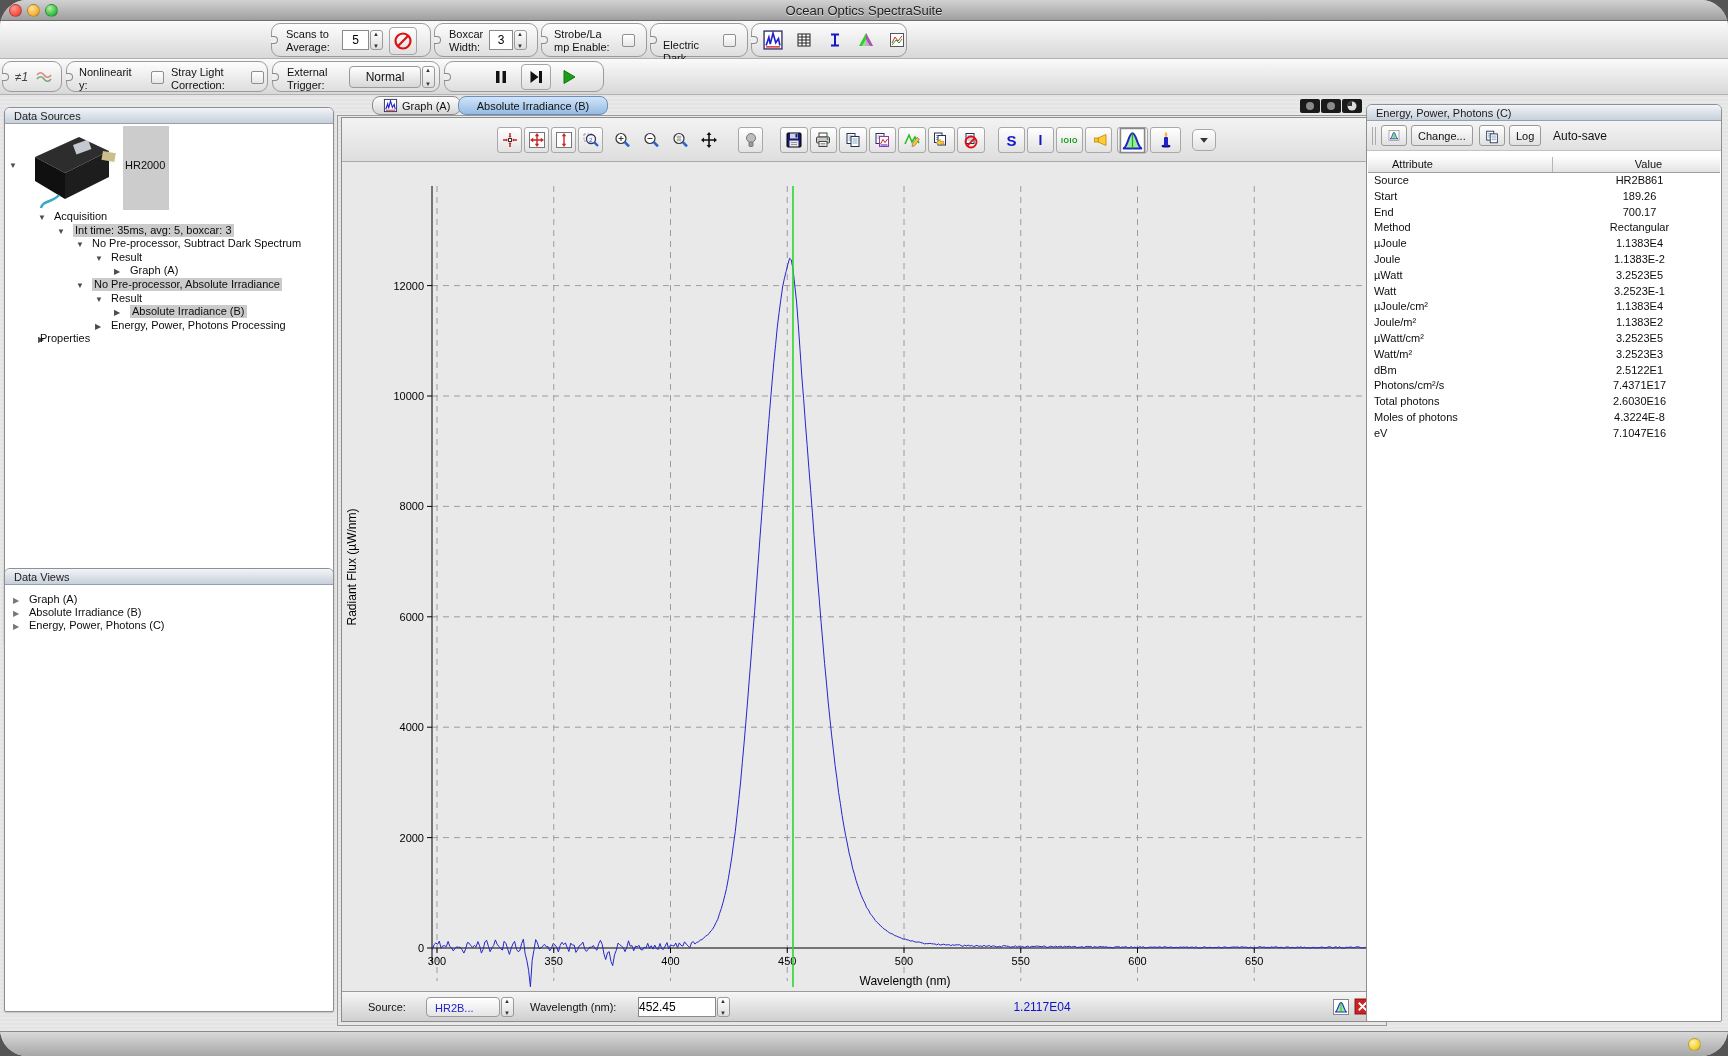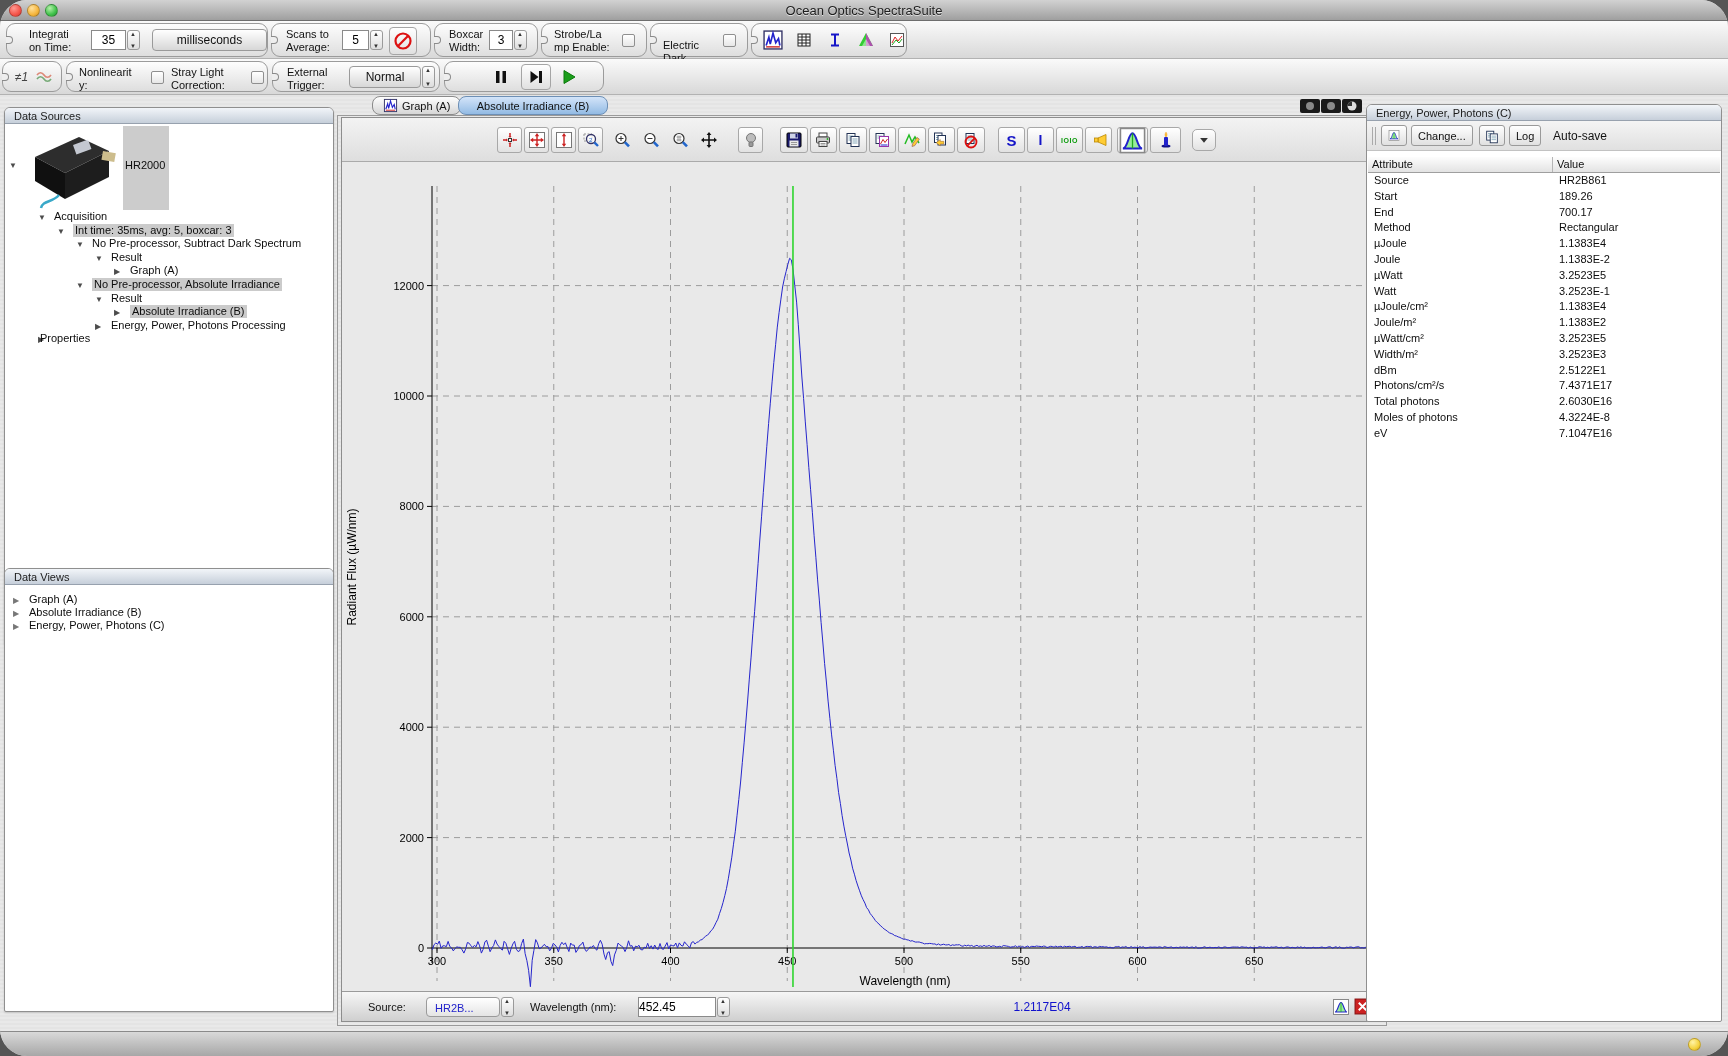--- a/index.html
+++ b/index.html
@@ -61,25 +61,25 @@
   .bb-el{position:absolute;top:5px;height:20px;line-height:20px;}
   .srcdrop{border:1px solid #9a9a9a;border-radius:4px;background:linear-gradient(#fff,#e4e4e4);color:#2222cc;text-align:left;padding-left:8px;}
   .readout{color:#1111cc;font-size:12px;text-align:center;}
   
   .rp{left:1366px;top:104px;width:356px;height:918px;border:1px solid #8f8f8f;border-radius:6px 6px 2px 2px;background:#fff;}
   .rp-tb{position:absolute;left:0;top:16px;right:0;height:30px;background:linear-gradient(#f4f4f4,#e0e0e0);border-bottom:1px solid #c2c2c2;}
   .rbtn{position:absolute;top:4px;height:21px;border:1px solid #9a9a9a;border-radius:3px;background:linear-gradient(#fff,#e0e0e0);
     font-size:11px;display:flex;align-items:center;justify-content:center;padding:0 6px;color:#111;}
   .grip{position:absolute;left:5px;top:6px;width:4px;height:18px;border-left:1px solid #aaa;border-right:1px solid #aaa;}
   .rth{display:flex;height:16px;border-bottom:1px solid #9f9f9f;background:linear-gradient(#fdfdfd,#e3e3e3);font-size:11px;color:#111;}
-  .rth div{line-height:15px;padding-left:4px;}
+  .rth div{line-height:15px;padding-left:24px;}
   .rrow{display:flex;height:15.8px;font-size:11px;color:#0d0d0d;}
   .rrow div{line-height:15.8px;padding-left:6px;white-space:nowrap;overflow:hidden;}
   .rc1{width:185px;border-right:0;}
-  .rc2{flex:1;}
+  .rc2{flex:1;text-align:center;}
   
   .bstrip{left:0;top:1031px;width:1728px;height:25px;background:linear-gradient(#d9d9d9,#a7a7a7);border-top:1px solid #8a8a8a;}
   .ydot{position:absolute;left:1688px;top:1038px;width:13px;height:13px;border-radius:50%;
     background:radial-gradient(circle at 35% 30%,#fff3a8,#f5d33e 60%,#c79d1e);border:1px solid rgba(120,90,0,.4);}
   svg{display:block;}
   .grid{stroke:#9c9c9c;stroke-width:1;stroke-dasharray:6 5;fill:none;}
   .axis{stroke:#000;stroke-width:1;fill:none;}
   .tl{font-family:"Liberation Sans",sans-serif;font-size:11px;fill:#000;}
   .at{font-family:"Liberation Sans",sans-serif;font-size:12px;fill:#000;}
 </style>
@@ -89,30 +89,20 @@
 <div class="screen">
 
   <div class="abs titlebar">
     <span class="tl-dot tl-red"></span>
     <span class="tl-dot tl-yel"></span>
     <span class="tl-dot tl-grn"></span>
     <div class="abs title-text">Ocean Optics SpectraSuite</div>
   </div>
 
   <div class="abs trow" style="top:21px;height:38px;">
-    <div class="tgroup" style="left:6px;top:2px;width:262px;height:34px;">
-      <span class="ghandle"></span>
-      <div class="tlabel" style="left:22px;top:4px;">
-        <div>Integrati</div>
-          <div>on Time:</div>
-      </div>
-      <input class="tinput" style="left: 84px; top: 6px; width: 35px;" value="35">
-      <span class="spin" style="left:120px;top:6px;"></span>
-      <div class="unitbtn" style="left:145px;top:5px;width:115px;">milliseconds</div>
-    </div>
     <div class="tgroup" style="left:271px;top:2px;width:160px;height:34px;">
       <span class="ghandle"></span>
       <div class="tlabel" style="left:14px;top:4px;">
         <div>Scans to</div>
           <div>Average:</div>
       </div>
       <input class="tinput" style="left: 70px; top: 6px; width: 27px;" value="5">
       <span class="spin" style="left:98px;top:6px;"></span>
       <div class="iconbtn" style="left:117px;top:3px;">
         <span>
@@ -711,21 +701,21 @@
           </div>
           <div class="rrow">
             <div class="rc1">Joule/m²</div>
             <div class="rc2">1.1383E2</div>
           </div>
           <div class="rrow">
             <div class="rc1">µWatt/cm²</div>
             <div class="rc2">3.2523E5</div>
           </div>
           <div class="rrow">
-            <div class="rc1">Width/m²</div>
+            <div class="rc1">Watt/m²</div>
             <div class="rc2">3.2523E3</div>
           </div>
           <div class="rrow">
             <div class="rc1">dBm</div>
             <div class="rc2">2.5122E1</div>
           </div>
           <div class="rrow">
             <div class="rc1">Photons/cm²/s</div>
             <div class="rc2">7.4371E17</div>
           </div>

